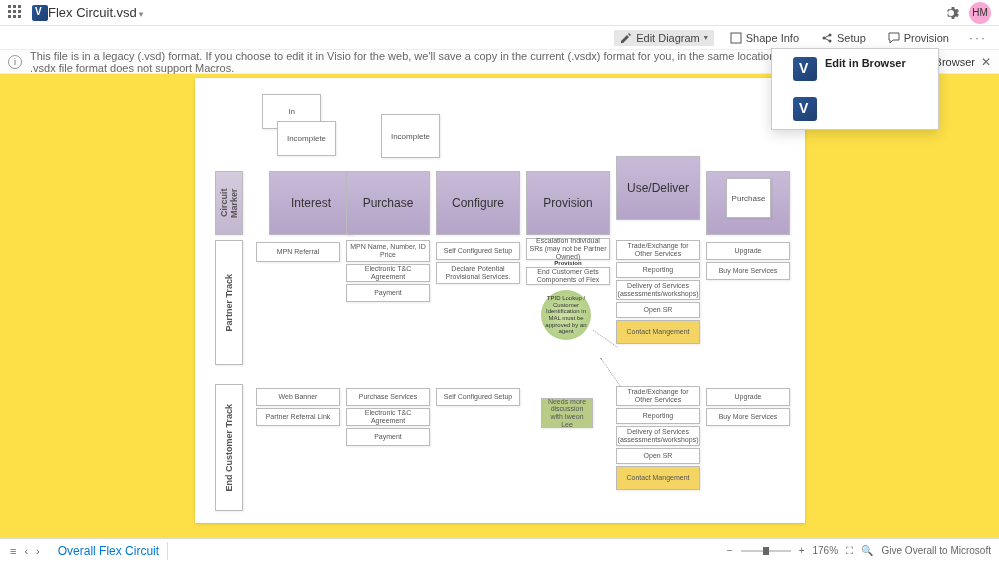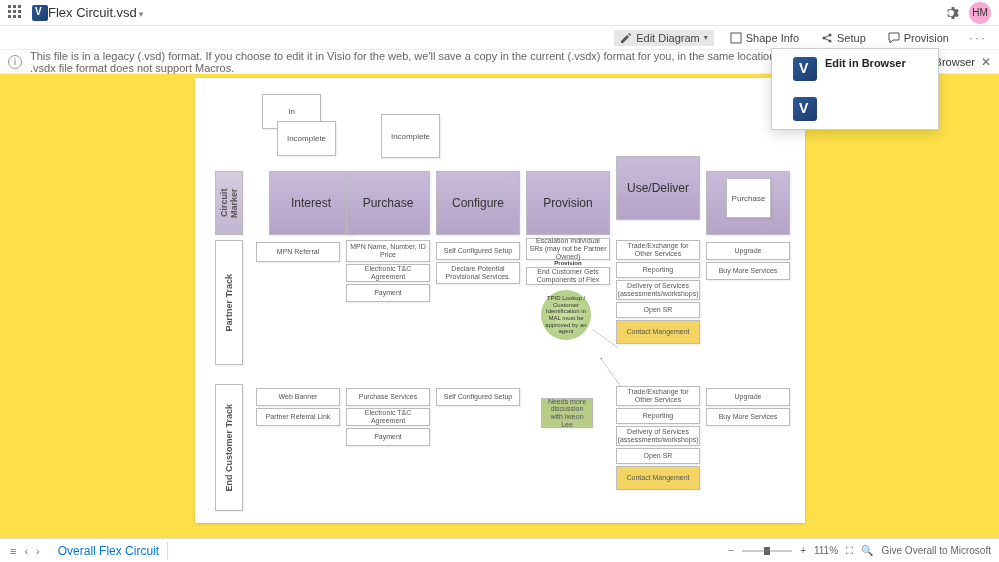--- a/index.html
+++ b/index.html
@@ -200,18 +200,18 @@
     <span>‹</span>
     <span>›</span>
   </div>
   <div class="sb-tab">Overall Flex Circuit</div>
   <div class="sb-right">
     <span>−</span>
     <div class="zoom-slider">
         <div class="zoom-thumb"></div>
       </div>
     <span>+</span>
-    <span>111%</span>
+    <span>176%</span>
     <span>⛶</span>
     <span>🔍</span>
     <span class="sb-feedback">Give Overall to Microsoft</span>
   </div>
 </div>
 
 </body></html>

